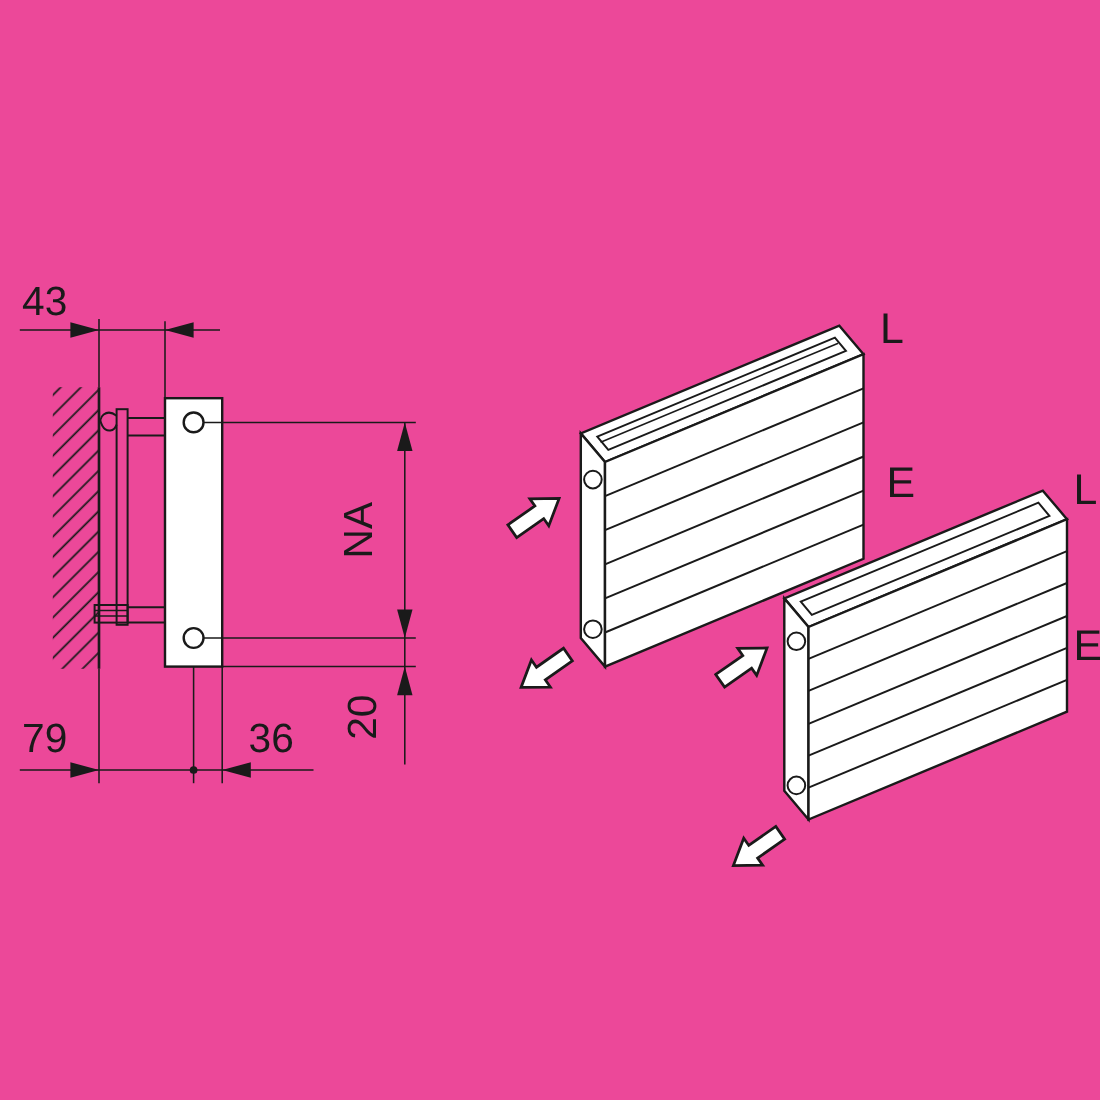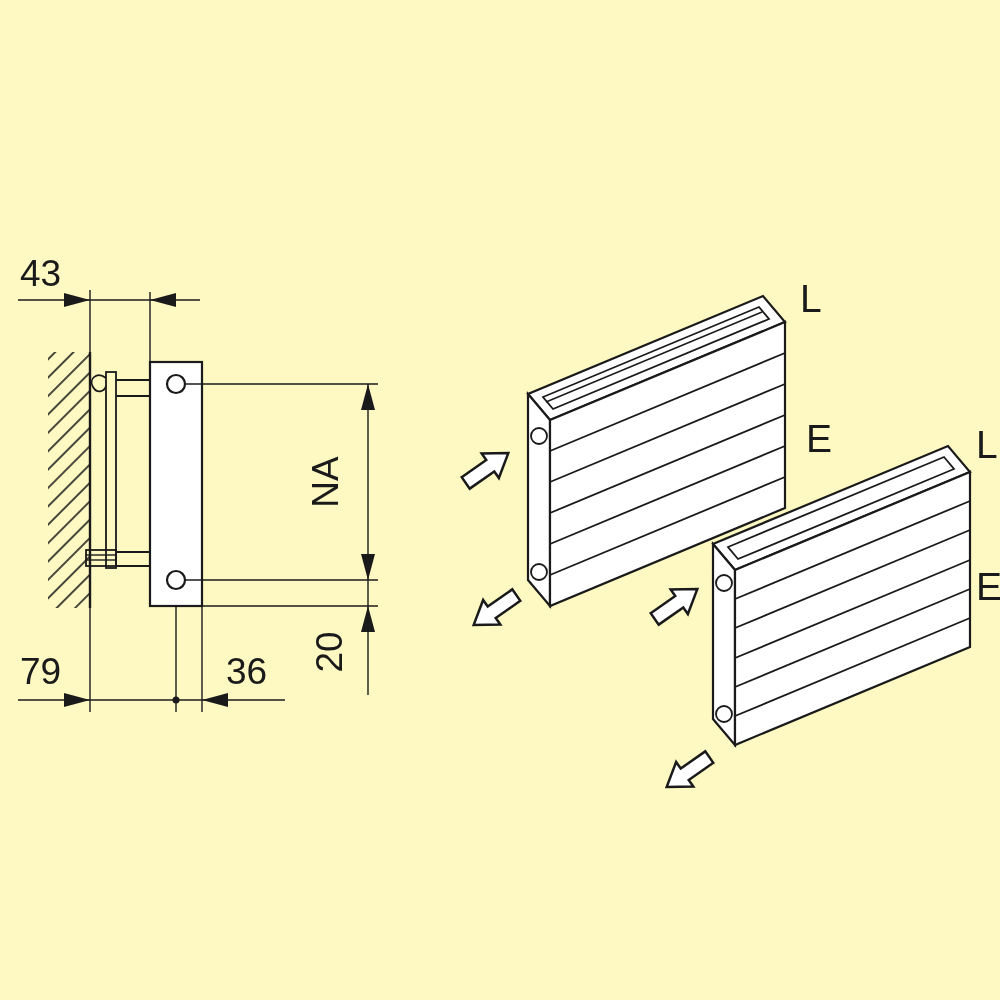--- a/index.html
+++ b/index.html
@@ -1,17 +1,17 @@
 <!DOCTYPE html>
 <html><head>
 <meta charset="utf-8">
 <style>
   html,body{margin:0;padding:0;background:#ffffff;}
   body{width:1000px;height:1000px;overflow:hidden;font-family:"Liberation Sans",sans-serif;}
-  .canvas{width:1000px;height:1000px;background:#fef9c3;position:relative;}
+  .canvas{width:1000px;height:1000px;background:#ec4899;position:relative;}
   svg{display:block;}
   svg text{font-family:"Liberation Sans",sans-serif;fill:#1a1a1a;}
   .dim-text{font-size:37px;}
   .iso-label{font-size:39px;}
   .thin{stroke-width:1.4;fill:none;}
   .mid{stroke-width:1.8;fill:none;}
   .thick{stroke-width:2.4;fill:none;}
   .face{stroke-width:2.2;fill:#ffffff;}
   .hollow-arrow{stroke-width:2.5;fill:#ffffff;}
 </style>

